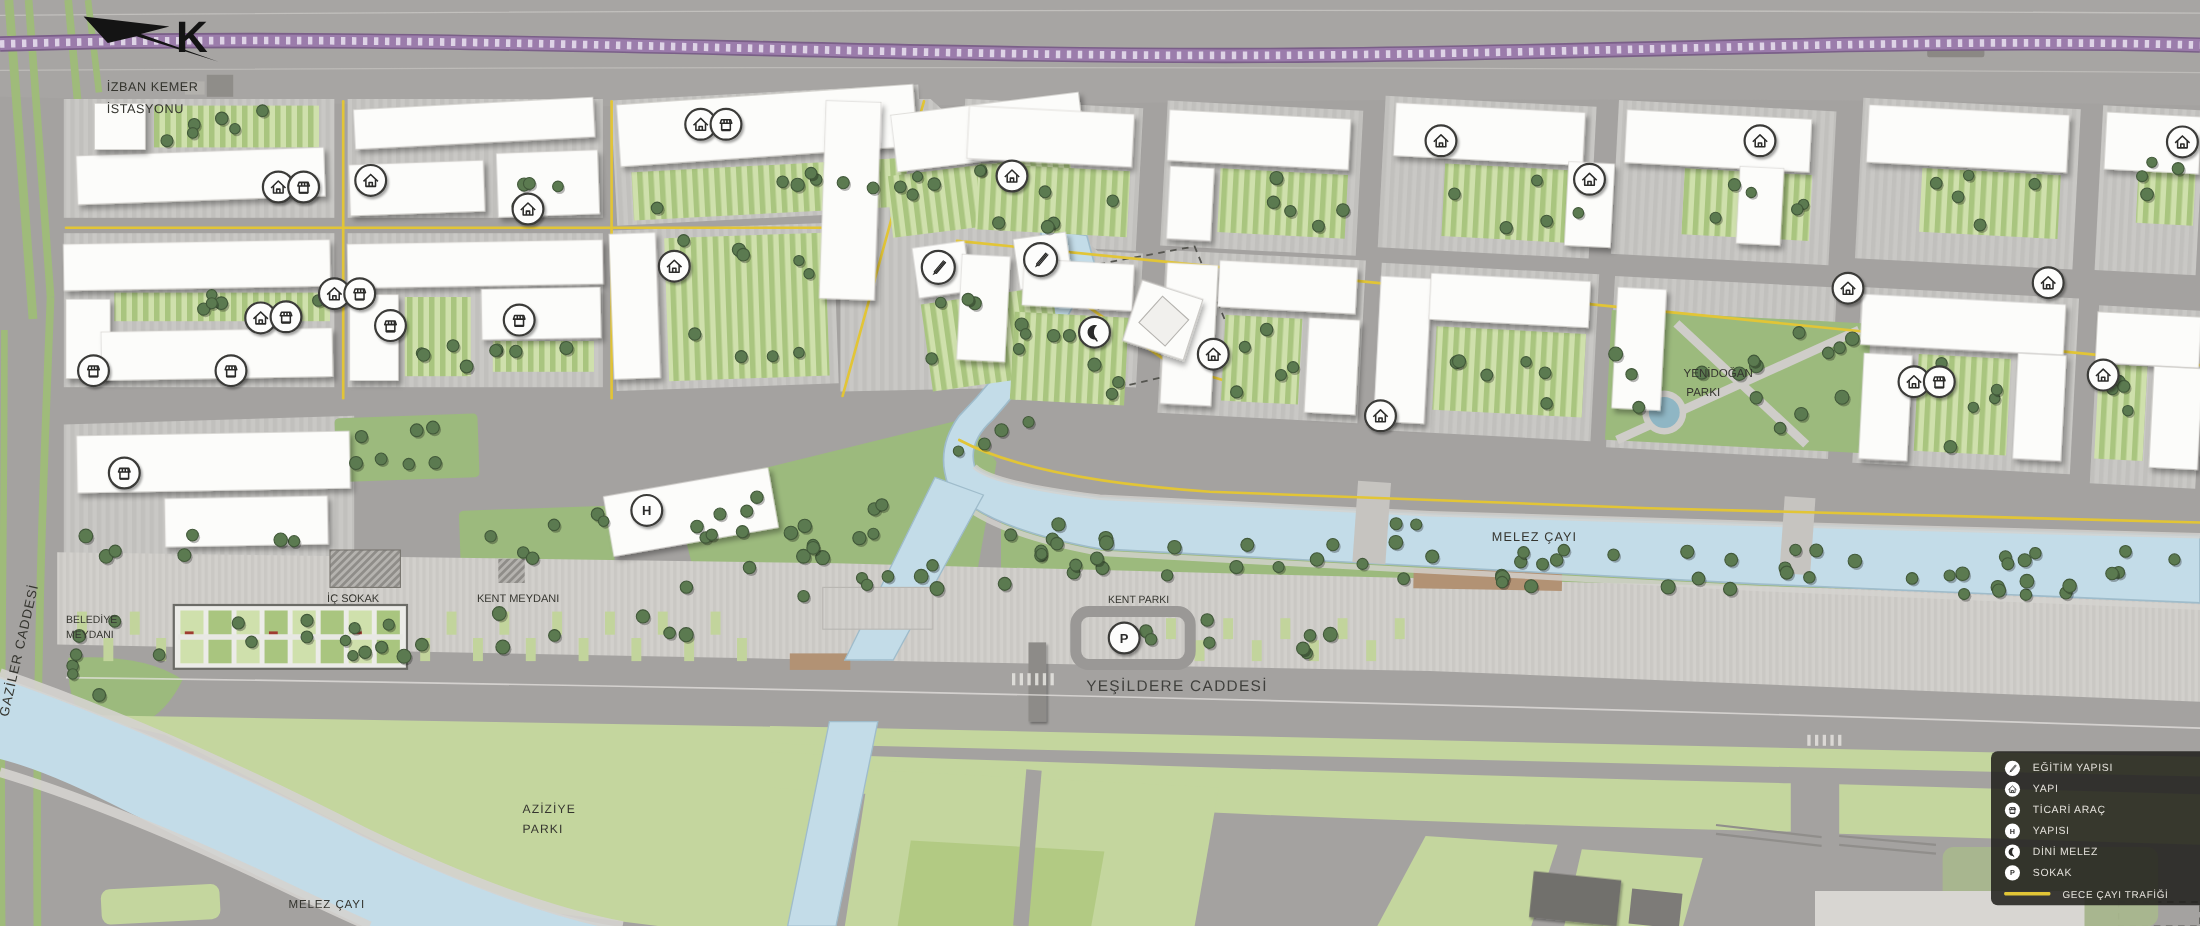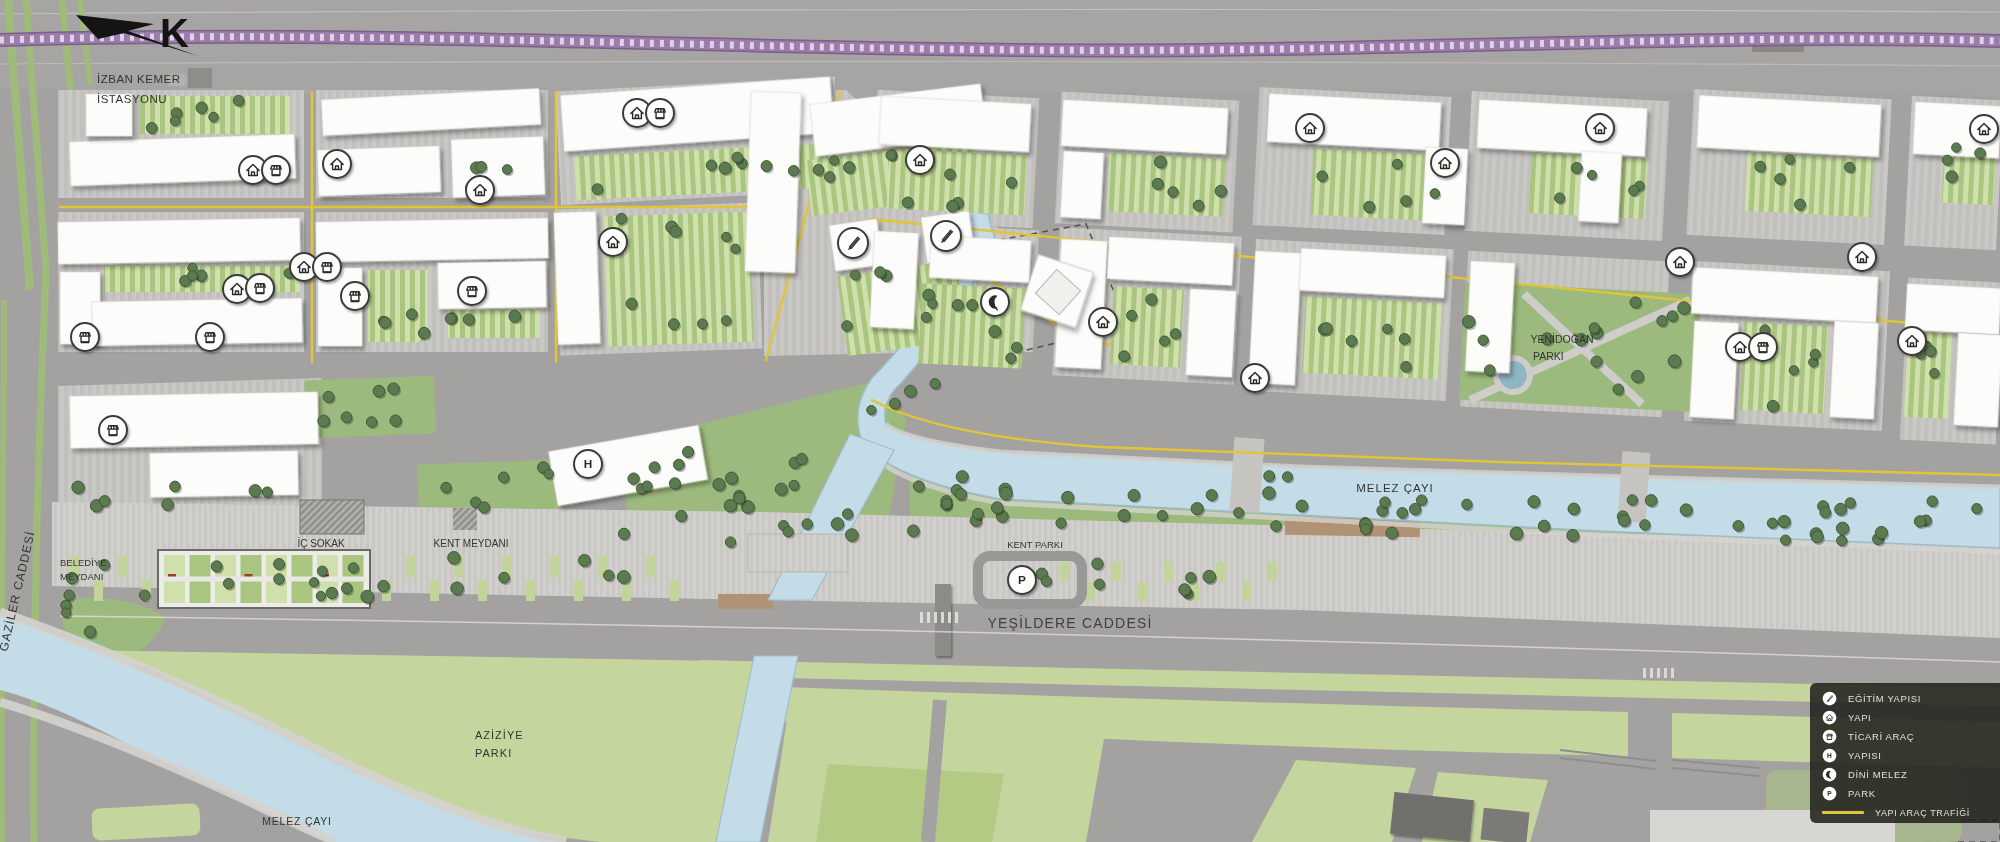--- a/index.html
+++ b/index.html
@@ -1057,20 +1057,20 @@
             <circle cx="12" cy="12" r="11" fill="#ffffff"></circle>
             <use href="#sym-dini" transform="translate(12 12) scale(0.78) translate(-12 -12)"></use>
           </svg></span>
         <span class="lg-label">DİNİ MELEZ</span>
       </div>
       <div class="lg-row">
         <span class="lg-ic"><svg viewBox="0 0 24 24" width="15" height="15">
             <circle cx="12" cy="12" r="11" fill="#ffffff"></circle>
             <use href="#sym-park" transform="translate(12 12) scale(0.78) translate(-12 -12)"></use>
           </svg></span>
-        <span class="lg-label">PARK</span>
+        <span class="lg-label">SOKAK</span>
       </div>
       <div class="lg-row traffic">
         <span class="lg-line" style="background: rgb(226, 197, 54);"></span>
-        <span class="lg-label">YAPI ARAÇ TRAFİĞİ</span>
+        <span class="lg-label">GECE ÇAYI TRAFİĞİ</span>
       </div>
     </div>
 </div>
 
 </body></html>

